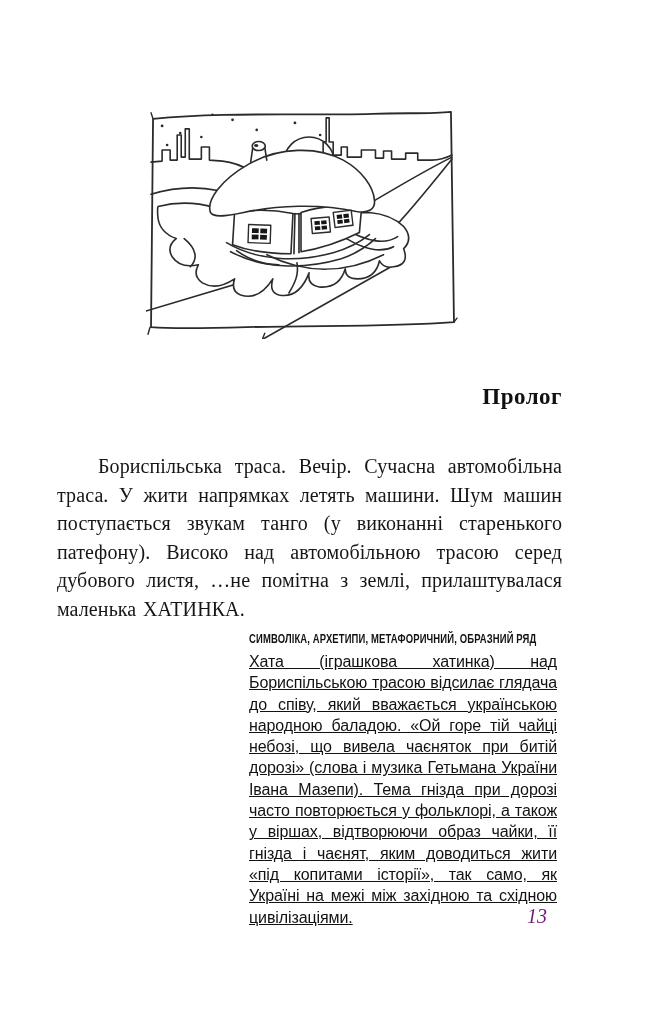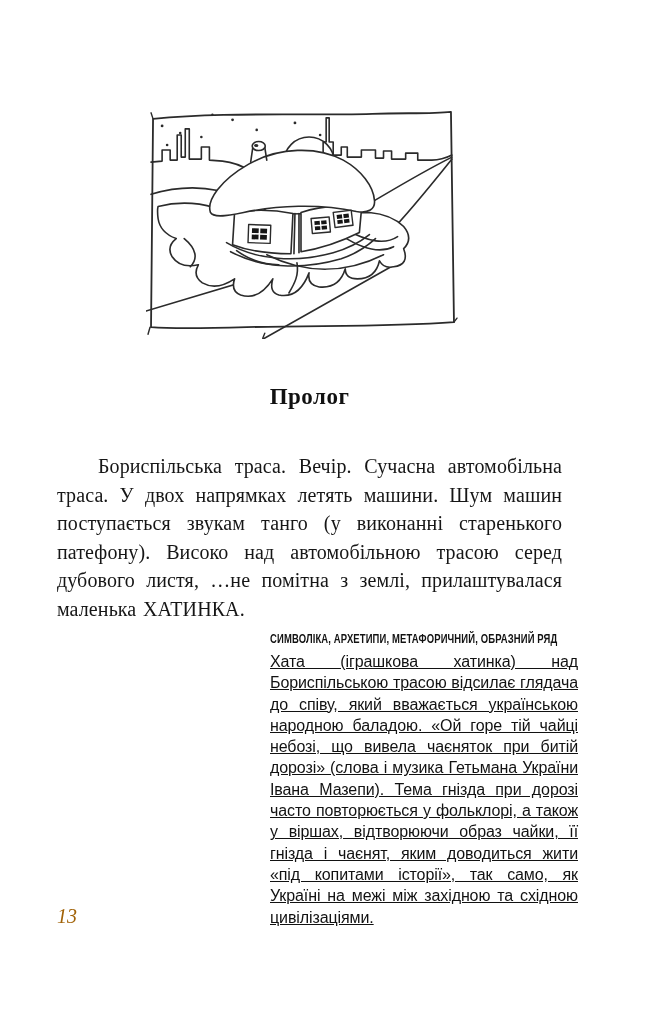--- a/index.html
+++ b/index.html
@@ -13,58 +13,58 @@
   }
   .page{position:absolute;inset:0;background:#fff;}
 
   .illustration{
     position:absolute;left:146px;top:101px;width:312px;height:238px;margin:0;
   }
   .illustration svg{width:100%;height:100%;display:block;}
 
   .title{
     position:absolute;left:57px;top:384px;width:505px;
-    margin:0;text-align:center;
+    margin:0;text-align:right;
     font-family:"Liberation Serif", serif;
     font-size:23px;font-weight:700;color:#111;
     letter-spacing:.5px;
   }
 
   .body-text{
     position:absolute;left:57px;top:452px;width:505px;margin:0;
     font-size:20px;line-height:28.5px;
     text-align:justify;text-indent:41px;
     word-spacing:1.5px;letter-spacing:.1px;
     color:#161616;
   }
 
   .sidebar{
-    position:absolute;left:270px;top:631px;width:308px;
+    position:absolute;left:249px;top:631px;width:308px;
     font-family:"Liberation Sans", sans-serif;
     color:#121212;
   }
   .sidebar-heading{
     font-weight:700;font-size:13.5px;
     white-space:nowrap;
     transform:scaleX(.70);transform-origin:0 50%;
     letter-spacing:.2px;
     margin-bottom:5px;
   }
   .sidebar-body{
     font-size:16px;line-height:21.3px;
     text-align:justify;
     letter-spacing:-.1px;
     text-decoration:underline;
   }
 
   .pagenum{
     position:absolute;left:57px;top:905px;width:490px;
-    text-align:left;
+    text-align:right;
     font-family:"Liberation Serif", serif;
-    font-style:italic;font-size:20px;color:#a16207;
+    font-style:italic;font-size:20px;color:#701a75;
   }
 </style>
 </head>
 <body>
 
 <div class="page">
 
   <figure class="illustration">
     <svg viewBox="0 0 310 235" fill="none" stroke="#2b2b2b" stroke-width="1.6" stroke-linecap="round" stroke-linejoin="round">
 
@@ -143,21 +143,21 @@
 
       <g stroke-width="1.8">
         <path d="M7,17 C80,10 150,14 225,12 C260,11 285,12 303,10 L306,219 C240,224 170,222 100,224 C65,225 30,226 5,224 Z"></path>
         <path d="M4,224 L2,231 M306,219 L309,215 M7,17 L5,11 M116,235 L118,230" stroke-width="1.4"></path>
       </g>
     </svg>
   </figure>
 
   <h1 class="title">Пролог</h1>
 
-  <p class="body-text">Бориспільська траса. Вечір. Сучасна автомобільна траса. У двох напрямках летять машини. Шум машин поступається звукам танго (у виконанні старенького патефону). Високо над автомобільною трасою серед дубового листя, …не помітна з землі, прилаштувалася маленька ХАТИНКА.</p>
+  <p class="body-text">Бориспільська траса. Вечір. Сучасна автомобільна траса. У жити напрямках летять машини. Шум машин поступається звукам танго (у виконанні старенького патефону). Високо над автомобільною трасою серед дубового листя, …не помітна з землі, прилаштувалася маленька ХАТИНКА.</p>
 
   <aside class="sidebar">
     <div class="sidebar-heading">СИМВОЛІКА, АРХЕТИПИ, МЕТАФОРИЧНИЙ, ОБРАЗНИЙ РЯД</div>
     <div class="sidebar-body">Хата (іграшкова хатинка) над Бориспільською трасою відсилає глядача до співу, який вважається українською народною баладою. «Ой горе тій чайці небозі, що вивела чаєняток при битій дорозі» (слова і музика Гетьмана України Івана Мазепи). Тема гнізда при дорозі часто повторюється у фольклорі, а також у віршах, відтворюючи образ чайки, її гнізда і чаєнят, яким доводиться жити «під копитами історії», так само, як Україні на межі між західною та східною цивілізаціями.</div>
   </aside>
 
   <div class="pagenum">13</div>
 
 </div>
 

